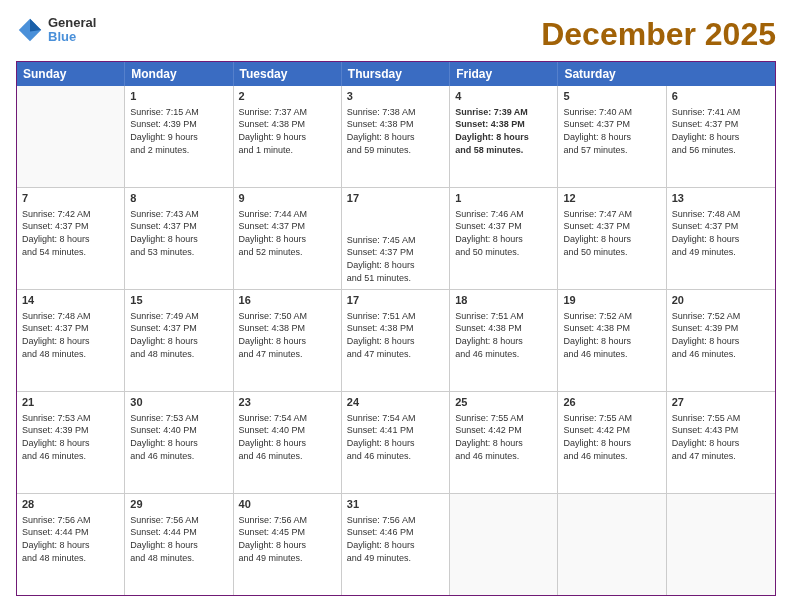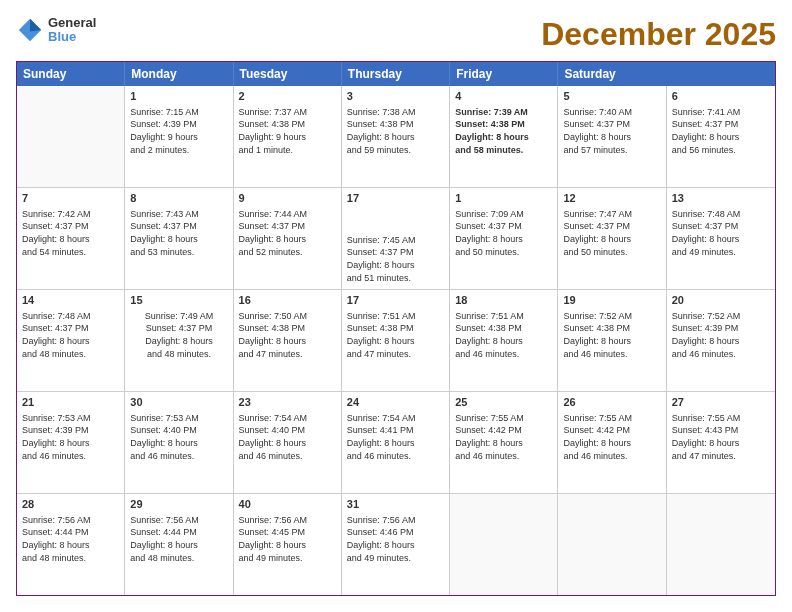--- a/index.html
+++ b/index.html
@@ -207,21 +207,21 @@
           </div>
           <div class="cal-cell">
             <span class="day-number">17</span>
             <div class="cell-text" style="white-space: pre-line; margin-top: 28px;">Sunrise: 7:45 AM
 Sunset: 4:37 PM
 Daylight: 8 hours
 and 51 minutes.</div>
           </div>
           <div class="cal-cell">
             <span class="day-number">1</span>
-            <div class="cell-text" style="white-space: pre-line;">Sunrise: 7:09 AM
+            <div class="cell-text" style="white-space: pre-line;">Sunrise: 7:46 AM
 Sunset: 4:37 PM
 Daylight: 8 hours
 and 50 minutes.</div>
           </div>
           <div class="cal-cell">
             <span class="day-number">12</span>
             <div class="cell-text" style="white-space: pre-line;">Sunrise: 7:47 AM
 Sunset: 4:37 PM
 Daylight: 8 hours
 and 50 minutes.</div>
@@ -237,21 +237,21 @@
         <div class="cal-row">
           <div class="cal-cell">
             <span class="day-number">14</span>
             <div class="cell-text" style="white-space: pre-line;">Sunrise: 7:48 AM
 Sunset: 4:37 PM
 Daylight: 8 hours
 and 48 minutes.</div>
           </div>
           <div class="cal-cell">
             <span class="day-number">15</span>
-            <div class="cell-text" style="white-space: pre-line; text-align: center;">Sunrise: 7:49 AM
+            <div class="cell-text" style="white-space: pre-line;">Sunrise: 7:49 AM
 Sunset: 4:37 PM
 Daylight: 8 hours
 and 48 minutes.</div>
           </div>
           <div class="cal-cell">
             <span class="day-number">16</span>
             <div class="cell-text" style="white-space: pre-line;">Sunrise: 7:50 AM
 Sunset: 4:38 PM
 Daylight: 8 hours
 and 47 minutes.</div>

